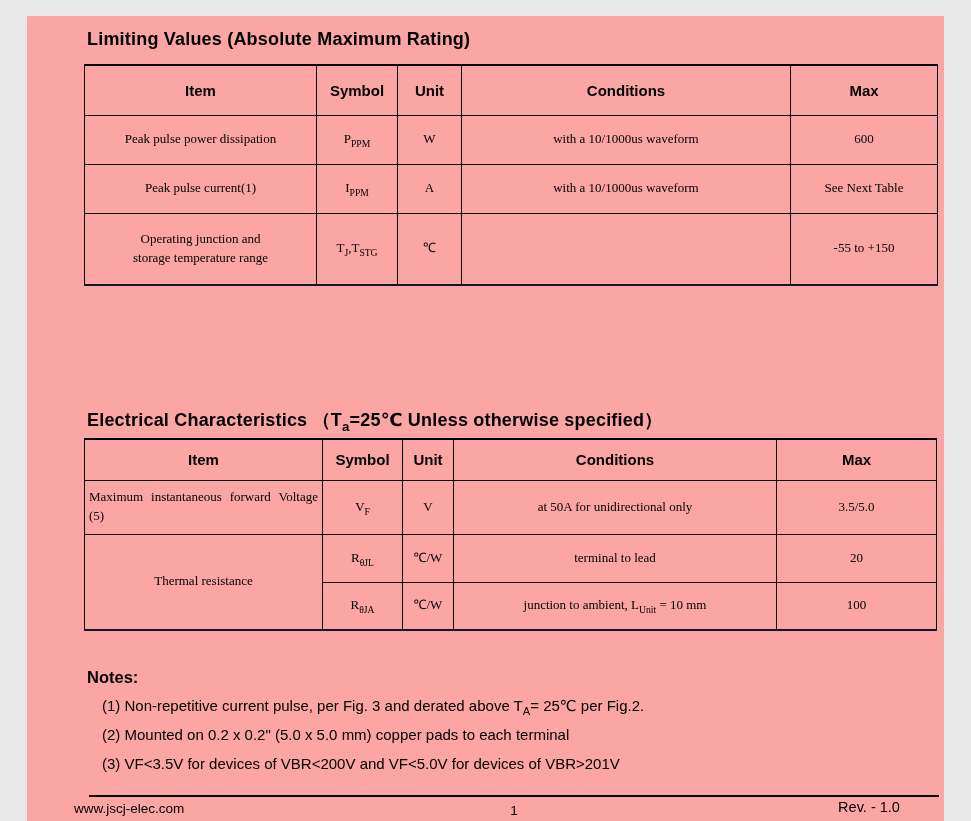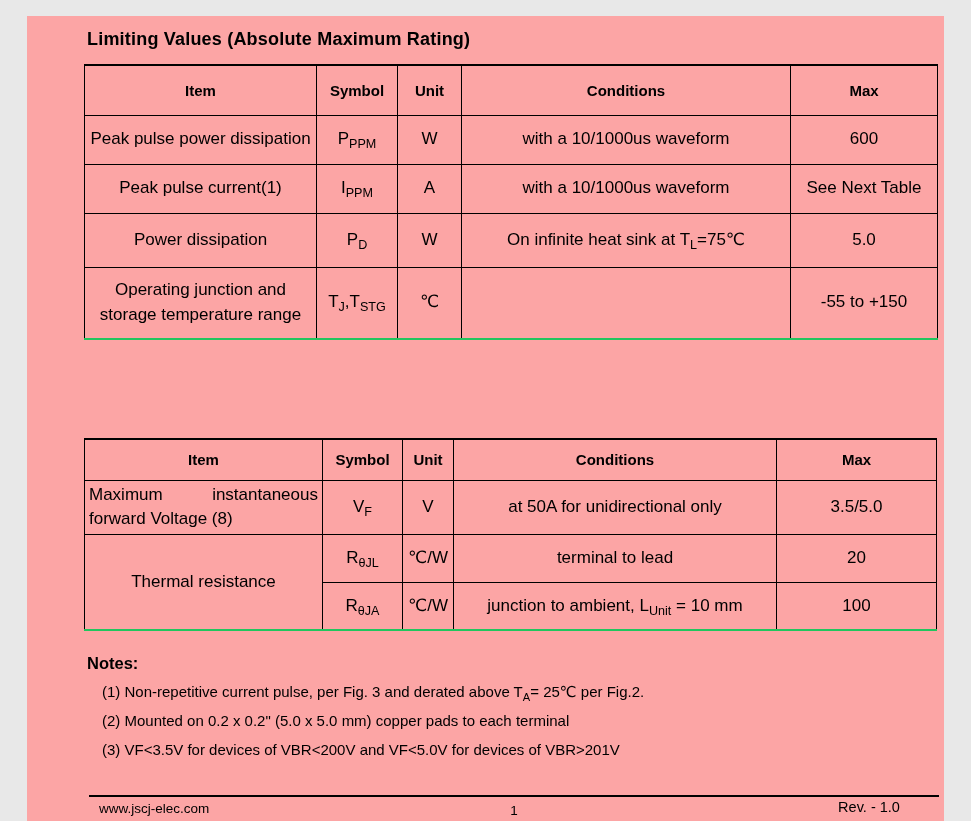--- a/index.html
+++ b/index.html
@@ -8,36 +8,36 @@
     background:#fca5a5; color:#000;
     font-family:"Liberation Sans","DejaVu Sans",sans-serif;
     overflow:hidden;
   }
   .sec-title {
     position:absolute; font-size:18px; font-weight:bold; white-space:nowrap;
     letter-spacing:0.2px;
   }
   table.spec {
     position:absolute; border-collapse:collapse; table-layout:fixed;
-    border-top:2px solid #000; border-bottom:2px solid #22c55e;
+    border-top:2px solid #000; border-bottom:2px solid #0f172a;
   }
   table.spec th, table.spec td {
     border:1px solid #000; vertical-align:middle; text-align:center;
     padding:2px 4px; overflow:hidden;
   }
   table.spec th { font-size:15px; font-weight:bold; }
-  table.spec td { font-size:17px; line-height:1.45; }
+  table.spec td { font-size:13px; line-height:1.45;font-family:Liberation Serif, serif; }
   td.item { text-align:left; padding-left:8px; padding-right:8px; white-space:pre-line; }
   td.item.justify { text-align:justify; text-justify:inter-word; white-space:normal; }
   sub { font-size:0.74em; line-height:0; }
-  .notes { position:absolute; left:60px; top:638px; width:720px; }
+  .notes { position:absolute; left:60px; top:652px; width:720px; }
   .notes-title { font-size:16.5px; font-weight:bold; margin-bottom:10px; }
   .note-line { font-size:15px; margin:0 0 11px 15px; line-height:1.2; }
   .footer-rule { position:absolute; left:62px; top:779px; width:850px; height:0; border-top:2.5px solid #000; }
-  .footer-site { position:absolute; left:72px; top:785px; font-size:13.5px; }
+  .footer-site { position:absolute; left:47px; top:785px; font-size:13.5px; }
   .footer-page { position:absolute; left:437px; top:787px; width:100px; text-align:center; font-size:13.5px; }
   .footer-rev  { position:absolute; left:772px; top:783px; width:140px; text-align:center; font-size:14.5px; }
 </style>
 </head>
 <body>
 
 <div class="page">
 
   <div class="sec-title" style="left:60px; top:13px;">Limiting Values (Absolute Maximum Rating)</div>
 
@@ -66,59 +66,53 @@
         <td>with a 10/1000us waveform</td>
         <td>600</td>
       </tr>
       <tr style="height:49px">
         <td class="item">Peak pulse current(1)</td>
         <td>I<sub>PPM</sub></td>
         <td>A</td>
         <td>with a 10/1000us waveform</td>
         <td>See Next Table</td>
       </tr>
-      <tr style="height:54px">
-        <td class="item">Power dissipation</td>
-        <td>P<sub>D</sub></td>
-        <td>W</td>
-        <td>On infinite heat sink at T<sub>L</sub>=75℃</td>
-        <td>5.0</td>
-      </tr>
       <tr style="height:72px">
         <td class="item">Operating junction and
 storage temperature range</td>
         <td>T<sub>J</sub>,T<sub>STG</sub></td>
         <td>℃</td>
         <td></td>
         <td>-55 to +150</td>
       </tr>
     </tbody>
   </table>
 
+  <div class="sec-title" style="left:60px; top:392px;">Electrical Characteristics （T<sub>a</sub>=25℃ Unless otherwise specified）</div>
 
   <table class="spec" style="left:57px; top:422px; width:852px;">
     <colgroup>
       <col style="width:238px">
         <col style="width:80px">
         <col style="width:51px">
       <col style="width:323px">
         <col style="width:160px">
     </colgroup>
     <thead>
       <tr style="height:41px">
         <th>Item</th>
         <th>Symbol</th>
         <th>Unit</th>
         <th>Conditions</th>
         <th>Max</th>
       </tr>
     </thead>
     <tbody>
       <tr style="height:54px">
-        <td class="item justify">Maximum instantaneous forward Voltage (8)</td>
+        <td class="item justify">Maximum instantaneous forward Voltage (5)</td>
         <td>V<sub>F</sub></td>
         <td>V</td>
         <td>at 50A for unidirectional only</td>
         <td>3.5/5.0</td>
       </tr>
       <tr style="height:48px">
         <td class="item" rowspan="2">Thermal resistance</td>
         <td>R<sub>θJL</sub></td>
         <td>℃/W</td>
         <td>terminal to lead</td>

